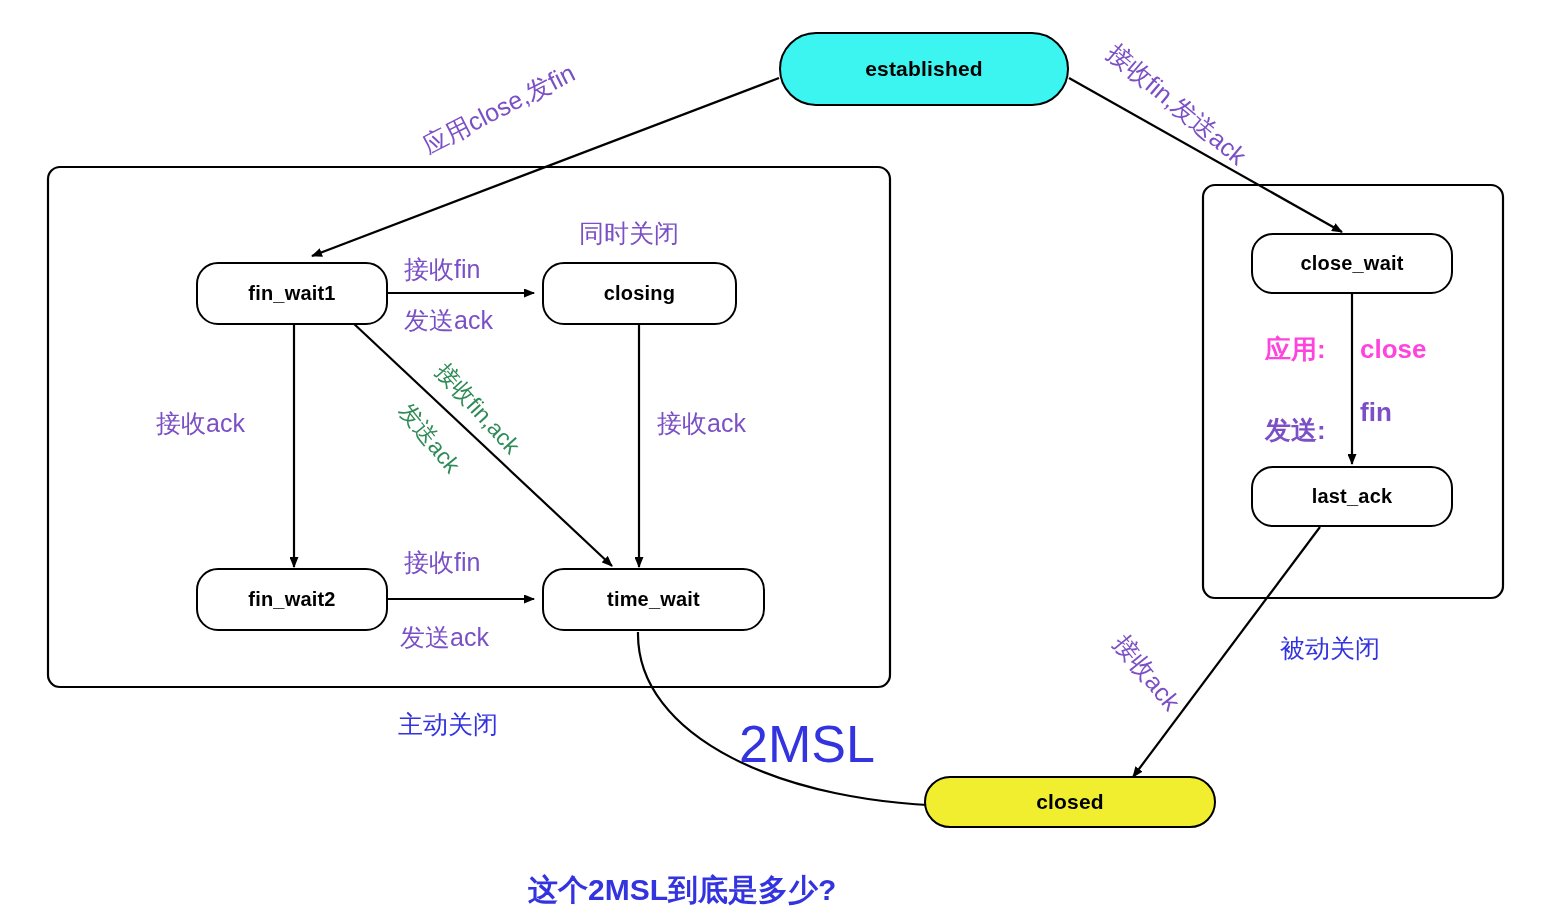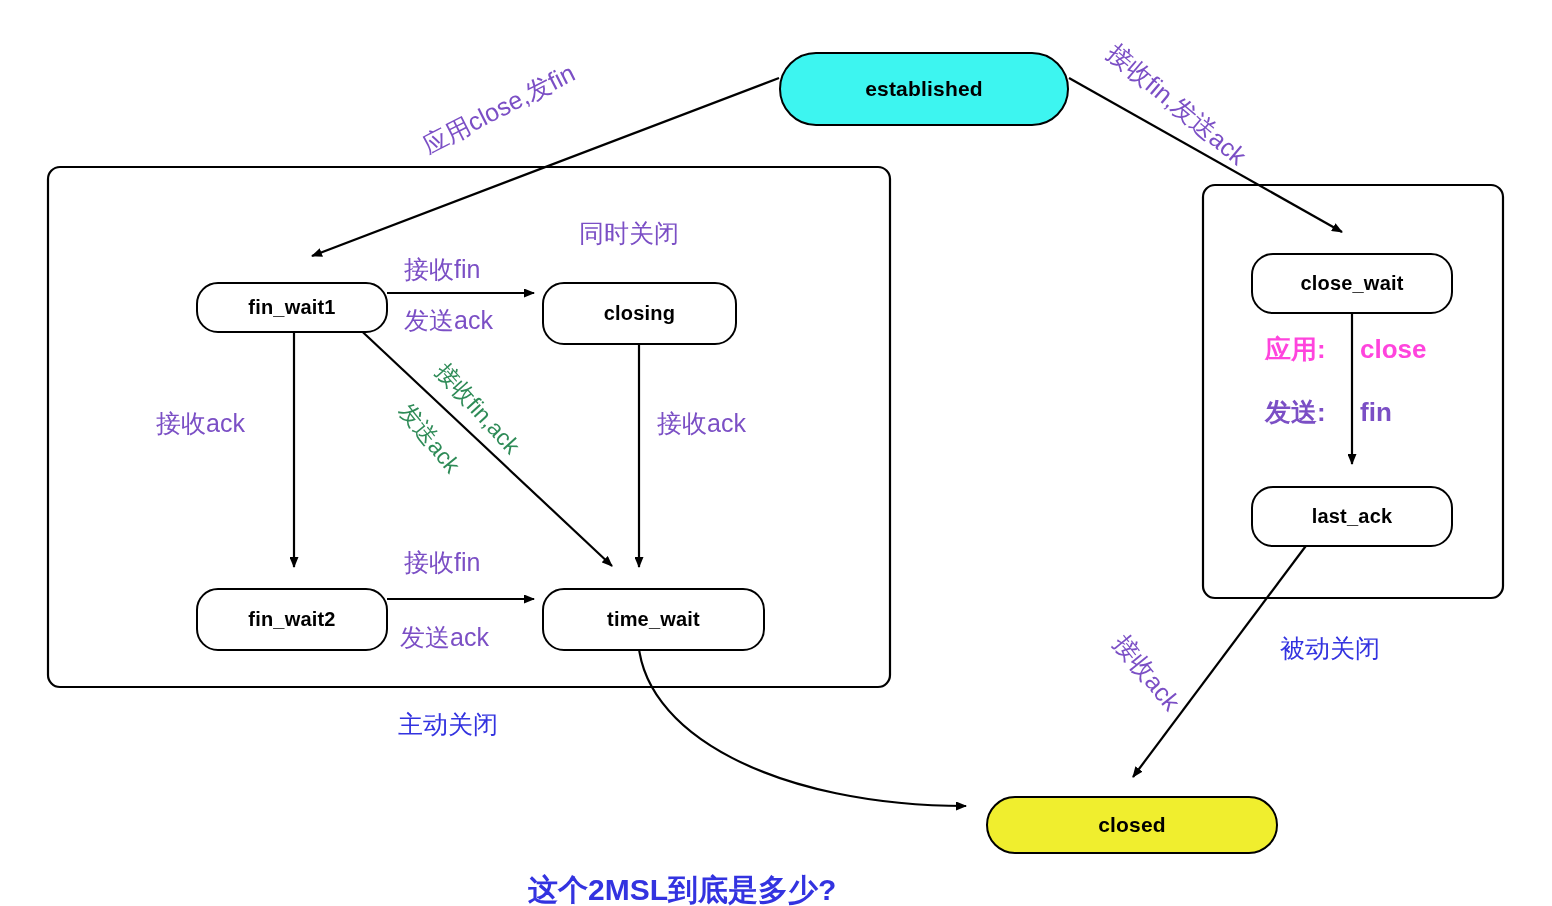--- a/index.html
+++ b/index.html
@@ -30,21 +30,20 @@
     box-sizing: border-box;
     border: 2.2px solid #000000;
     background: #ffffff;
     display: flex;
     align-items: center;
     justify-content: center;
     font-weight: bold;
     color: #000000;
     letter-spacing: 0.2px;
     z-index: 4;
-    margin-top: 20px;
   }
   .node.state {
     border-radius: 22px;
     font-size: 20px;
   }
   .node.pill {
     border-radius: 40px;
     font-size: 21px;
   }
   .node.established {
@@ -105,33 +104,33 @@
 
     <line x1="1352" y1="294" x2="1352" y2="464" stroke="#000000" stroke-width="2.2" marker-end="url(#arrow)"></line>
 
     <line x1="1320" y1="527" x2="1133" y2="777" stroke="#000000" stroke-width="2.2" marker-end="url(#arrow)"></line>
 
     <path d="M 638,632 C 636,735 780,806 966,806" fill="none" stroke="#000000" stroke-width="2.2" marker-end="url(#arrow)"></path>
   </svg>
 
   <div class="node pill established" style="left:779px; top:32px; width:290px; height:74px;">established</div>
 
-  <div class="node state" style="left:196px; top:262px; width:192px; height:51px;">fin_wait1</div>
+  <div class="node state" style="left:196px; top:262px; width:192px; height:63px;">fin_wait1</div>
 
   <div class="node state" style="left:542px; top:262px; width:195px; height:63px;">closing</div>
 
   <div class="node state" style="left:196px; top:568px; width:192px; height:63px;">fin_wait2</div>
 
   <div class="node state" style="left:542px; top:568px; width:223px; height:63px;">time_wait</div>
 
   <div class="node state" style="left:1251px; top:466px; width:202px; height:61px;">last_ack</div>
 
   <div class="node state" style="left:1251px; top:233px; width:202px; height:61px;">close_wait</div>
 
-  <div class="node pill closed" style="left:986px; top:776px; width:292px; height:58px;">closed</div>
+  <div class="node pill closed" style="left:924px; top:776px; width:292px; height:52px;">closed</div>
 
   <div class="lbl purple sz-24 rot-neg28" style="left:418px; top:134px;">应用close,发fin</div>
 
   <div class="lbl purple sz-24 rot-pos40" style="left:1120px; top:38px;">接收fin,发送ack</div>
 
   <div class="lbl purple sz-24" style="left:404px; top:255px;">接收fin</div>
   <div class="lbl purple sz-24" style="left:404px; top:306px;">发送ack</div>
 
   <div class="lbl purple sz-24" style="left:156px; top:409px;">接收ack</div>
 
@@ -139,25 +138,26 @@
   <div class="lbl green sz-22 rot-pos51" style="left:414px; top:398px;">发送ack</div>
 
   <div class="lbl purple sz-24" style="left:657px; top:409px;">接收ack</div>
 
   <div class="lbl purple sz-24" style="left:404px; top:548px;">接收fin</div>
   <div class="lbl purple sz-24" style="left:400px; top:623px;">发送ack</div>
 
   <div class="lbl magenta sz-26" style="left:1265px; top:334px;">应用:</div>
   <div class="lbl magenta sz-26" style="left:1360px; top:334px;">close</div>
 
-  <div class="lbl purple sz-26" style="left:1265px; top:397px;">发送:</div>
+  <div class="lbl purple sz-26" style="left:1265px; top:415px;">发送:</div>
   <div class="lbl purple sz-26" style="left:1360px; top:397px;">fin</div>
 
   <div class="lbl purple sz-24 rot-pos51" style="left:1130px; top:629px;">接收ack</div>
 
+  <div class="lbl blue sz-big" style="left:739px; top:714px;">2MSL</div>
 
   <div class="lbl purple sz-24" style="left:579px; top:219px;">同时关闭</div>
 
   <div class="lbl blue sz-24" style="left:398px; top:710px;">主动关闭</div>
 
   <div class="lbl blue sz-24" style="left:1280px; top:634px;">被动关闭</div>
 
   <div class="lbl blue sz-26" style="left:528px; top:824px; font-size:30px;margin-top:48px;">这个2MSL到底是多少?</div>
 
 </div>

